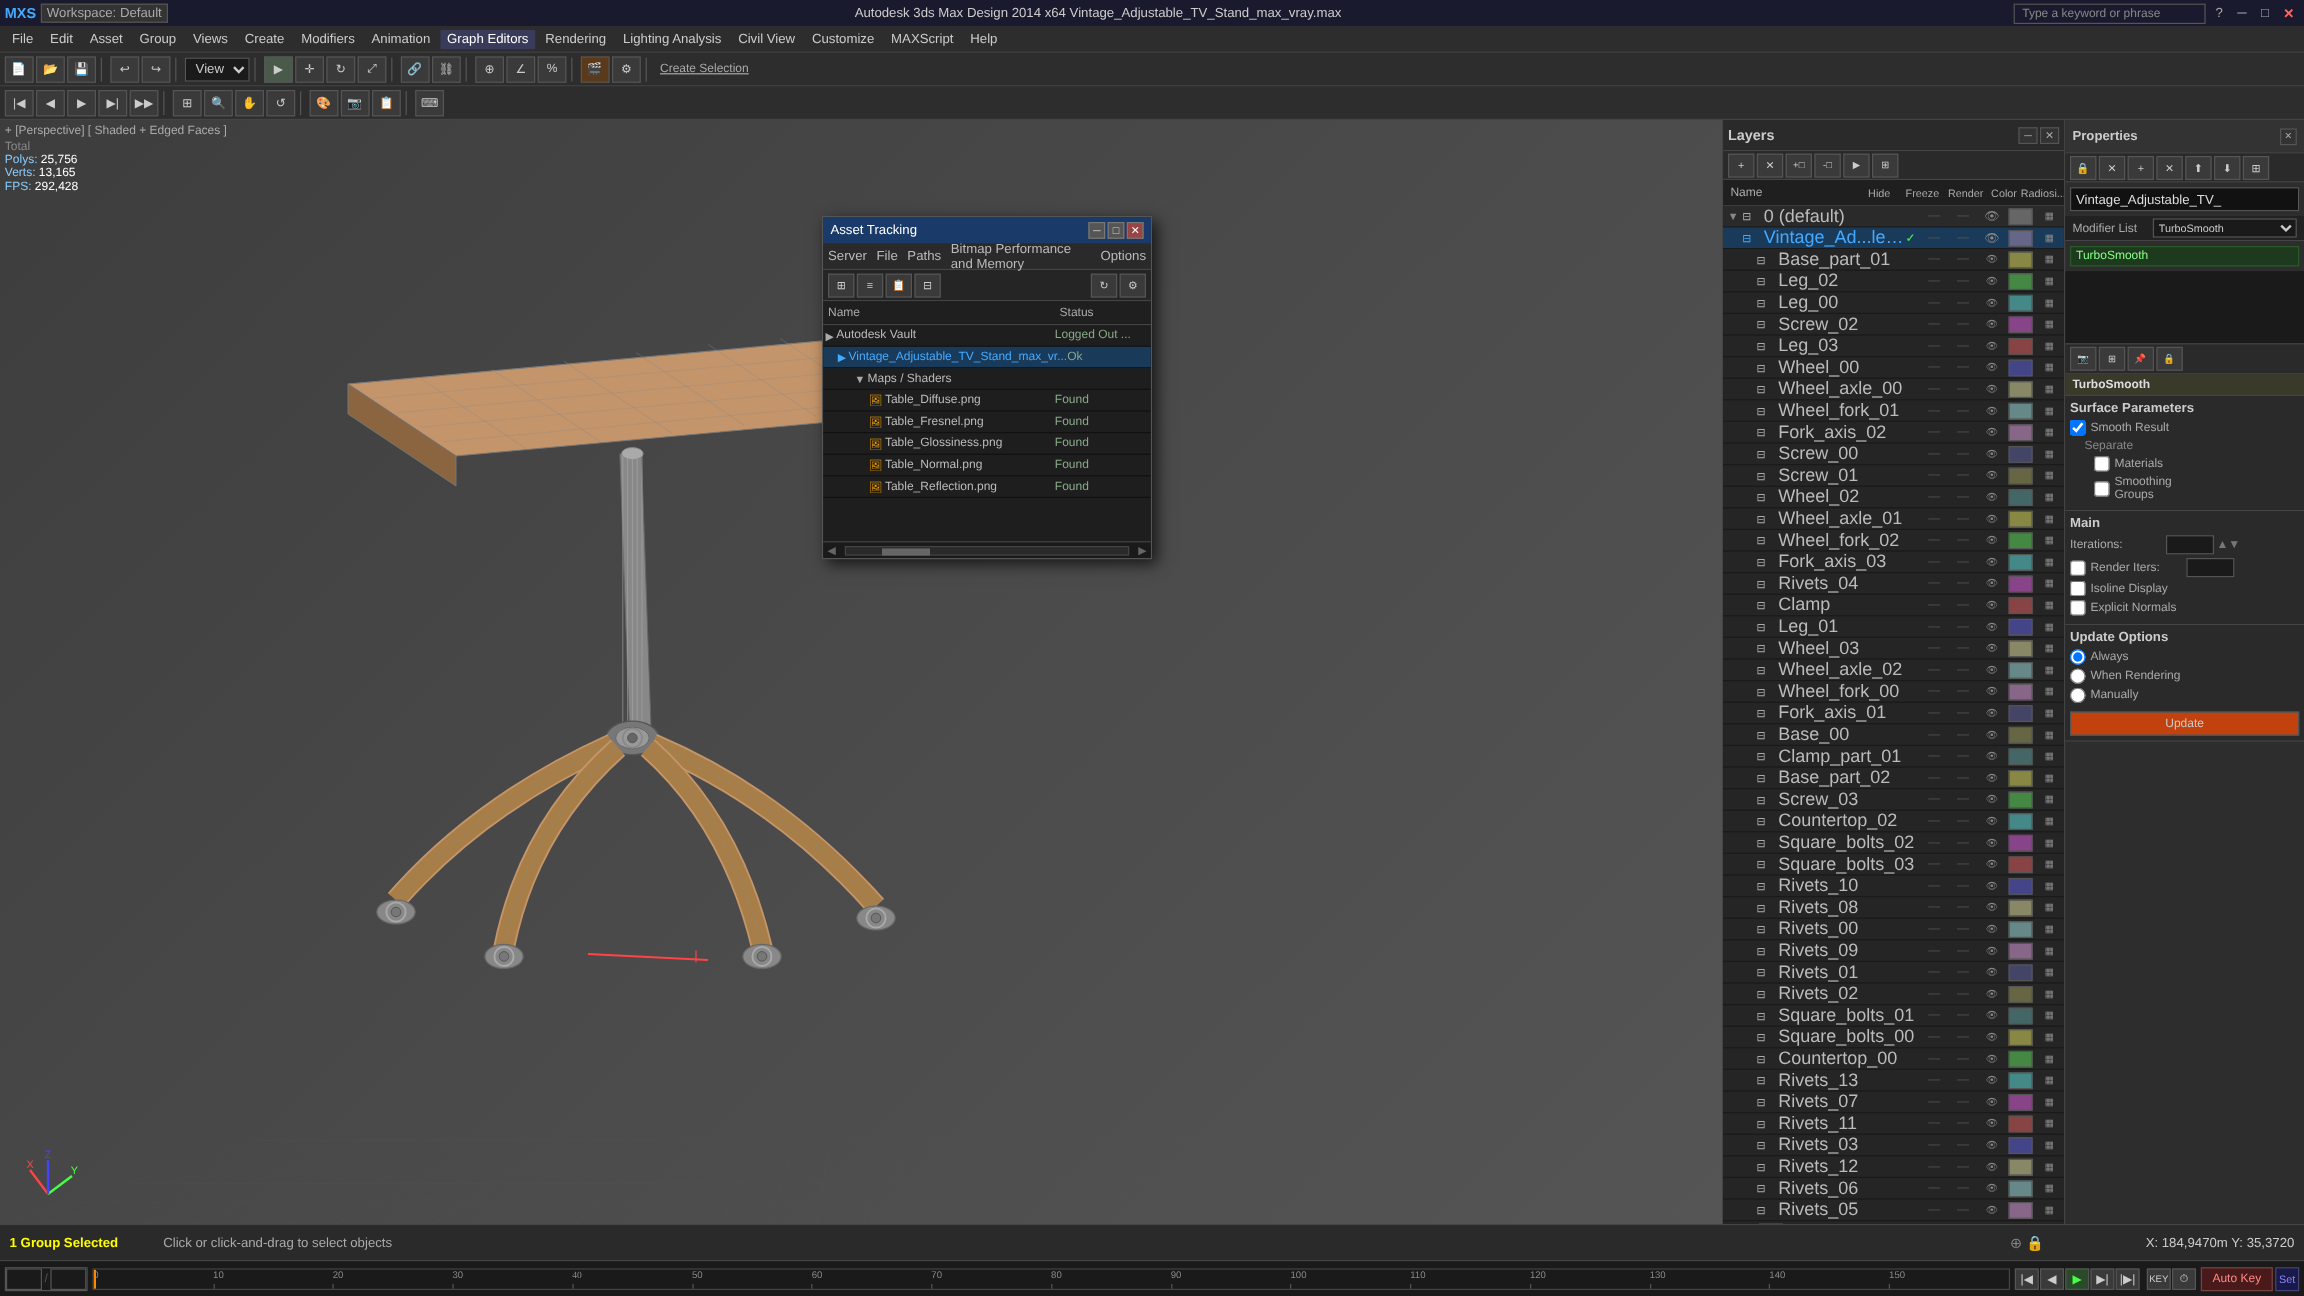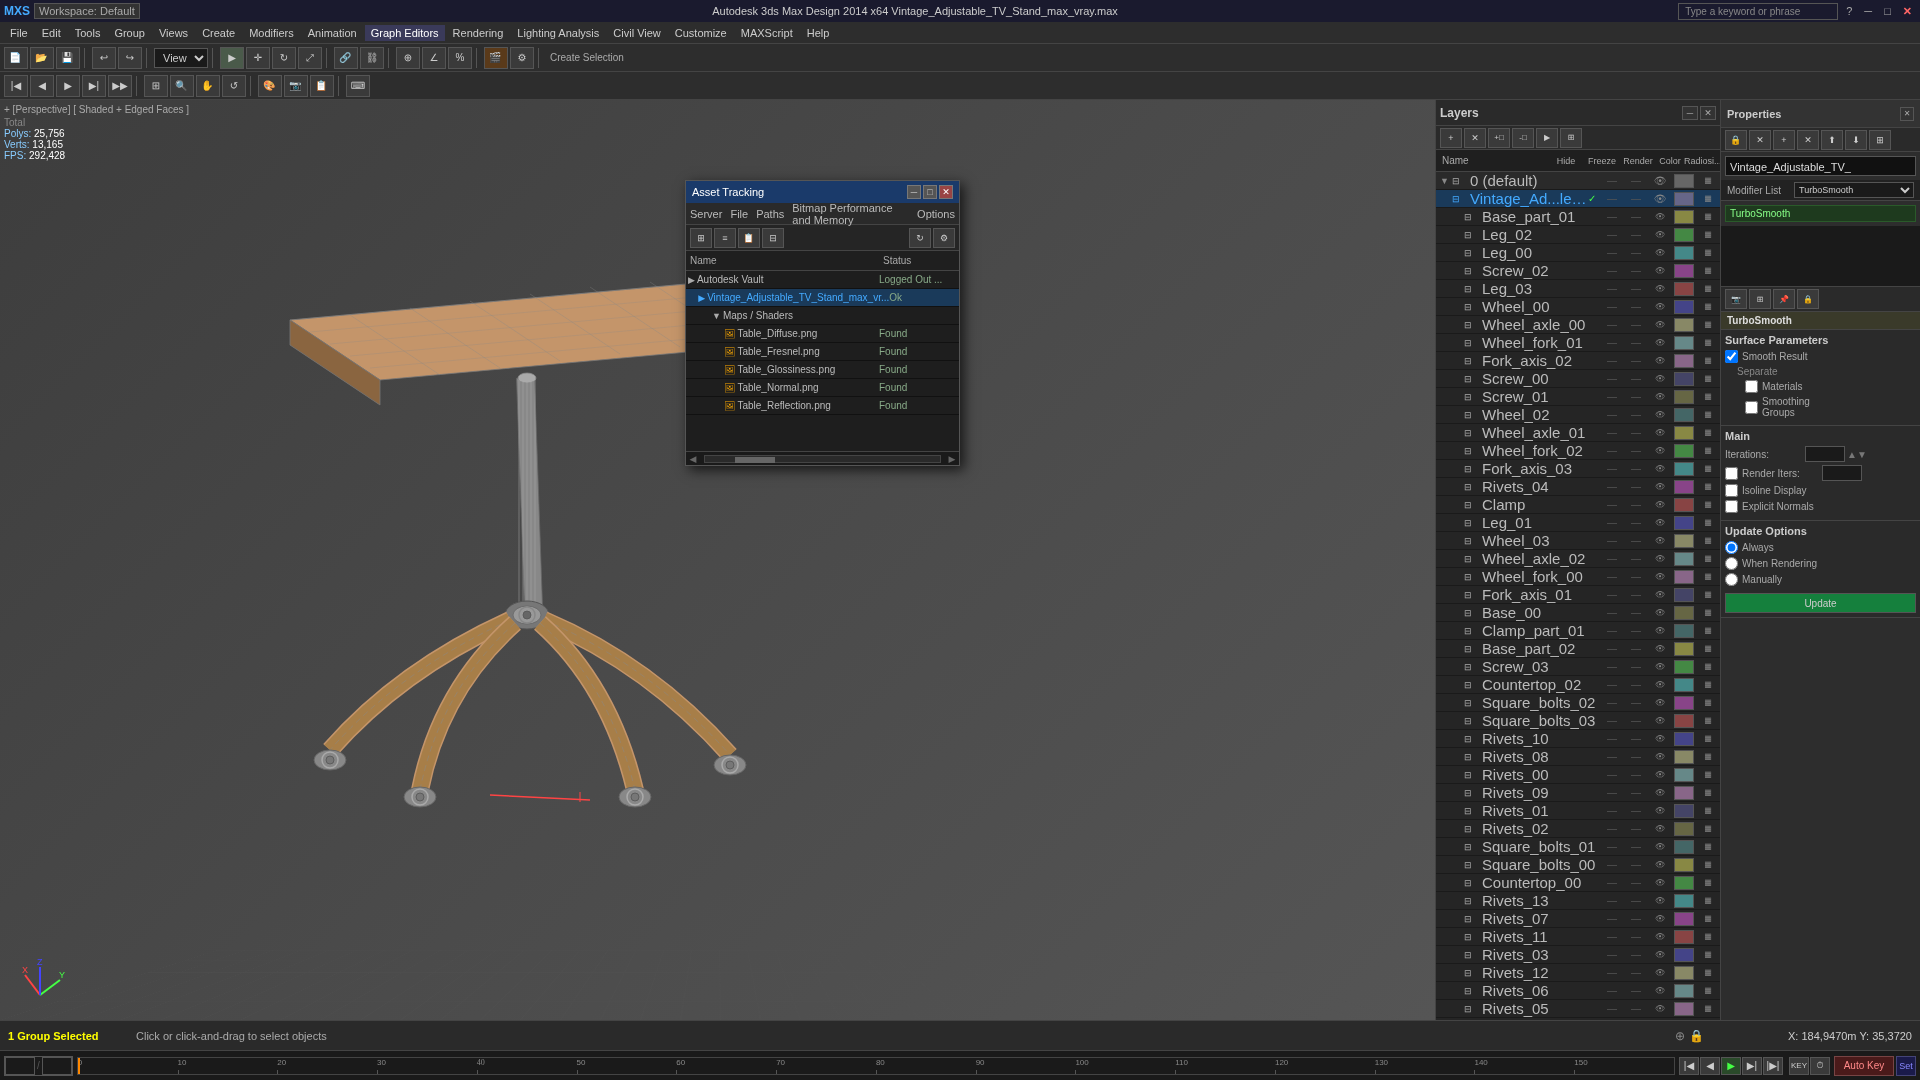--- a/index.html
+++ b/index.html
@@ -187,21 +187,21 @@
       width: 40px; height: 16px;
       background: #1a1a1a;
       border: 1px solid #555;
       color: #ccc;
       font-size: 10px;
       padding: 0 2px;
     }
     .modifier-checkbox { margin-right: 4px; }
     .modifier-radio { margin-right: 4px; }
     .modifier-btn {
-      background: #15803d;
+      background: #c2410c;
       border: 1px solid #555;
       color: #ccc;
       height: 20px;
       padding: 0 8px;
       cursor: pointer;
       font-size: 10px;
       margin-top: 4px;
     }
     .turbosm-item {
       background: #1e3a1e;
@@ -404,21 +404,21 @@
     <span style="padding:2px 4px;cursor:pointer;color:#aaa;">?</span>
     <span style="cursor:pointer;color:#aaa;padding:2px 4px;">─</span>
     <span style="cursor:pointer;color:#aaa;padding:2px 4px;">□</span>
     <span style="cursor:pointer;color:#f66;padding:2px 4px;font-weight:bold;">✕</span>
   </div>
 </div>
 
 <div id="menu-bar">
   <span>File</span>
   <span>Edit</span>
-  <span>Tools</span>
+  <span>Asset</span>
   <span>Group</span>
   <span>Views</span>
   <span>Create</span>
   <span>Modifiers</span>
   <span>Animation</span>
   <span style="color:#fff;background:#3a3a5a;">Graph Editors</span>
   <span>Rendering</span>
   <span>Lighting Analysis</span>
   <span>Civil View</span>
   <span>Customize</span>
@@ -446,21 +446,21 @@
   <div class="toolbar-btn">🔗</div>
   <div class="toolbar-btn">⛓</div>
   <div class="toolbar-sep"></div>
   <div class="toolbar-btn">⊕</div>
   <div class="toolbar-btn">∠</div>
   <div class="toolbar-btn">%</div>
   <div class="toolbar-sep"></div>
   <div class="toolbar-btn" style="background:#5a3a1a;">🎬</div>
   <div class="toolbar-btn">⚙</div>
   <div class="toolbar-sep"></div>
-  <span style="font-size:10px;color:#aaa;padding:0 4px;">Create Selection</span>
+  <span style="font-size:10px;color:#aaa;padding:0 4px;text-decoration:underline;">Create Selection</span>
 </div>
 
 <div id="toolbar2" style="height:28px;background:#2d2d2d;display:flex;align-items:center;padding:0 4px;gap:2px;border-bottom:1px solid #444;">
   <div class="toolbar-btn">|◀</div>
   <div class="toolbar-btn">◀</div>
   <div class="toolbar-btn">▶</div>
   <div class="toolbar-btn">▶|</div>
   <div class="toolbar-btn">▶▶</div>
   <div class="toolbar-sep"></div>
   <div class="toolbar-btn">⊞</div>

